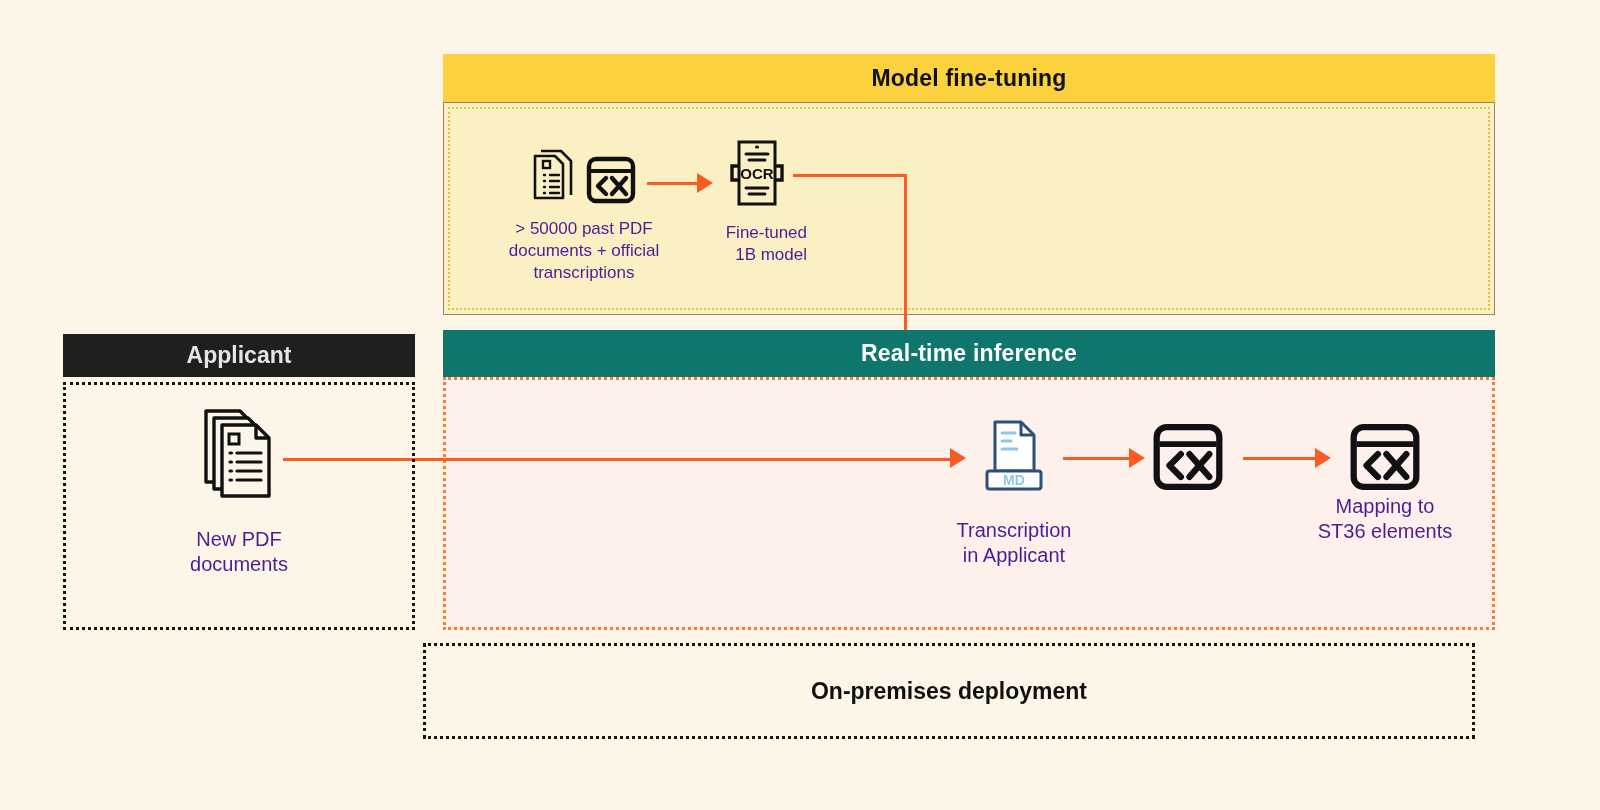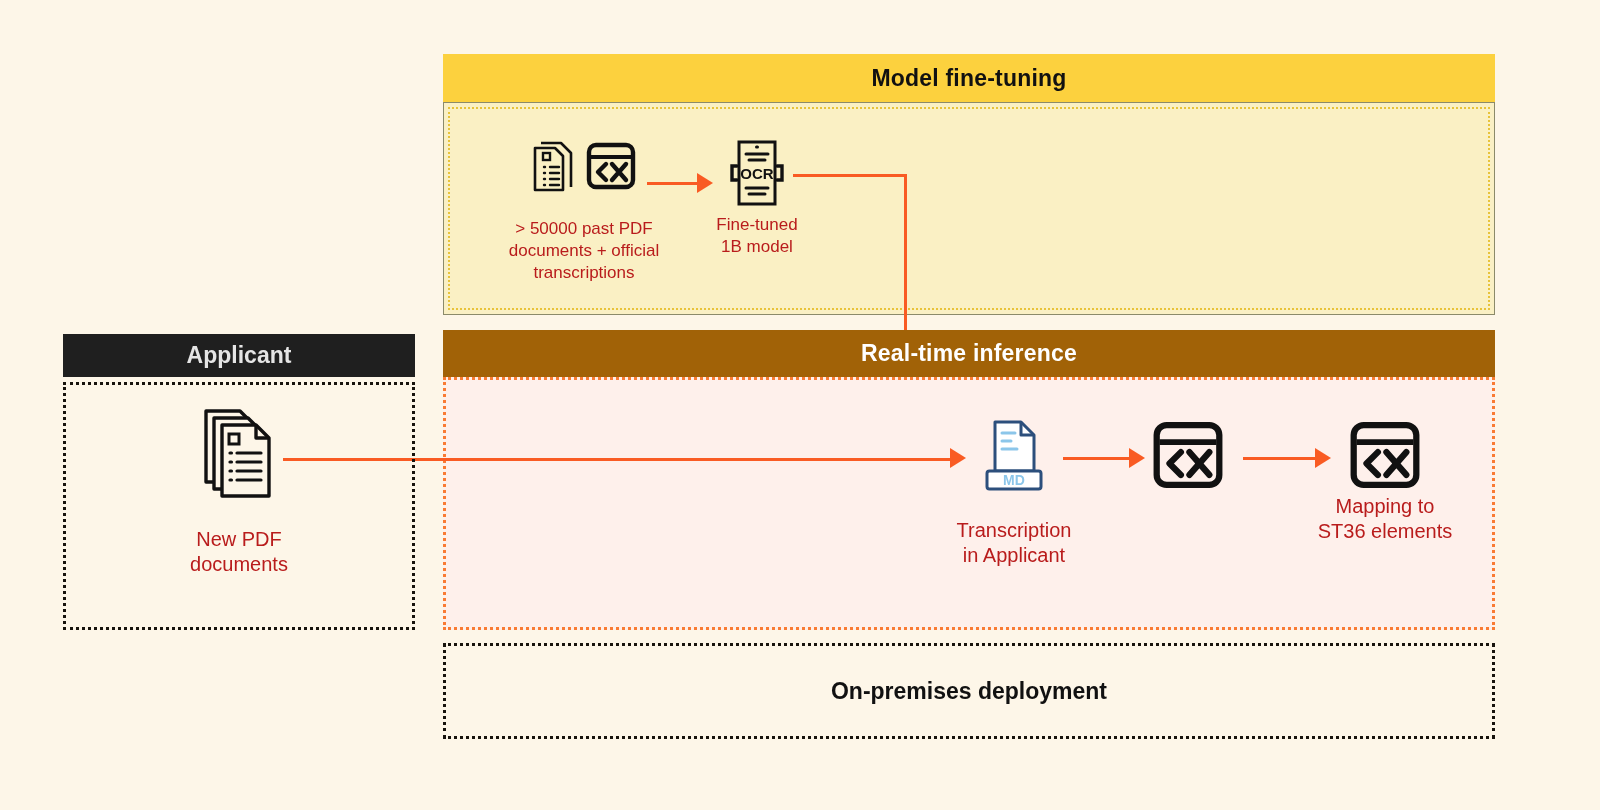--- a/index.html
+++ b/index.html
@@ -44,38 +44,38 @@
     position: absolute;
     left: 4px; top: 4px; right: 4px; bottom: 4px;
     border: 2px dotted #E8C33A;
     box-sizing: border-box;
   }
 
   
   #rt-banner {
     left: 443px; top: 330px;
     width: 1052px; height: 47px;
-    background: #a16207;
+    background: #0f766e;
     display: flex; align-items: center; justify-content: center;
   }
   #rt-banner .banner-text {
     font-size: 23px; font-weight: bold; color: #FFFFFF;
     letter-spacing: .2px;
   }
   #rt-body {
     left: 443px; top: 377px;
     width: 1052px; height: 253px;
     background: #FEF0EB;
     border: 3px dotted #F97B33;
     box-sizing: border-box;
   }
 
   
   #onprem-box {
-    left: 443px; top: 643px;
+    left: 423px; top: 643px;
     width: 1052px; height: 96px;
     border: 3px dotted #17130D;
     box-sizing: border-box;
     display: flex; align-items: center; justify-content: center;
   }
   #onprem-box .banner-text {
     font-size: 23px; font-weight: bold; color: #111111;
   }
 
   
@@ -91,28 +91,28 @@
   #applicant-box {
     left: 63px; top: 382px;
     width: 352px; height: 248px;
     border: 3px dotted #17130D;
     box-sizing: border-box;
   }
 
   
   .node { position: absolute; text-align: center; }
   .node .caption {
-    font-size: 20px; color: #b91c1c; line-height: 1.25;
+    font-size: 20px; color: #4c1d95; line-height: 1.25;
     white-space: pre-line;
   }
   .node .caption.small {
     font-size: 17px; line-height: 1.3;
   }
   .icon-row {
-    display: flex; align-items: flex-start; justify-content: center; gap: 6px;
+    display: flex; align-items: flex-end; justify-content: center; gap: 6px;
   }
 
   
   .hline {
     background: #F95B23;
     height: 3px;
   }
   .vline {
     background: #F95B23;
     width: 3px;
@@ -186,21 +186,21 @@
           <line x1="25" y1="56" x2="41" y2="56"></line>
           <line x1="32.5" y1="9" x2="33.5" y2="9"></line>
         </g>
         <g fill="none" stroke="#111111" stroke-width="3.4" stroke-linecap="round">
           <path d="M13 28 L8 28 L8 42 L13 42"></path>
           <path d="M53 28 L58 28 L58 42 L53 42"></path>
         </g>
         <text x="33" y="41" font-family="Liberation Sans, sans-serif" font-size="15" font-weight="bold" fill="#111111" text-anchor="middle">OCR</text>
       </svg>
     </div>
-    <div class="caption small" style="margin-top:6px;">Fine-tuned
+    <div class="caption small" style="margin-top:14px;text-align:right;">Fine-tuned
 1B model</div>
   </div>
 
   <div class="abs hline" style="left:793px; top:174px; width:114px;"></div>
   <div class="abs vline" style="left:904px; top:174px; height:286px;"></div>
 
   <div class="abs" id="rt-banner">
     <span class="banner-text">Real-time inference</span>
   </div>
   <div class="abs" id="rt-body"></div>

